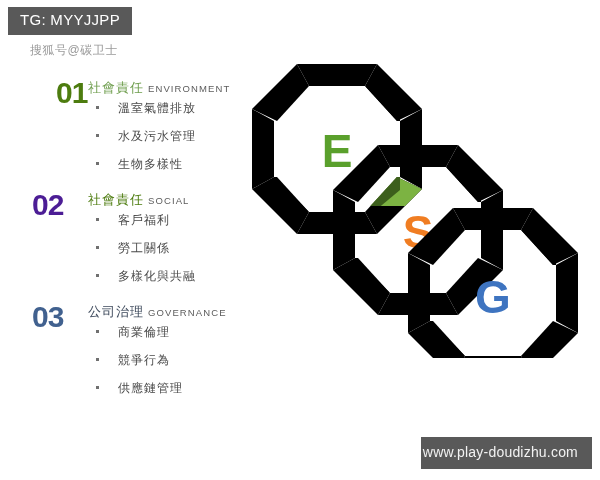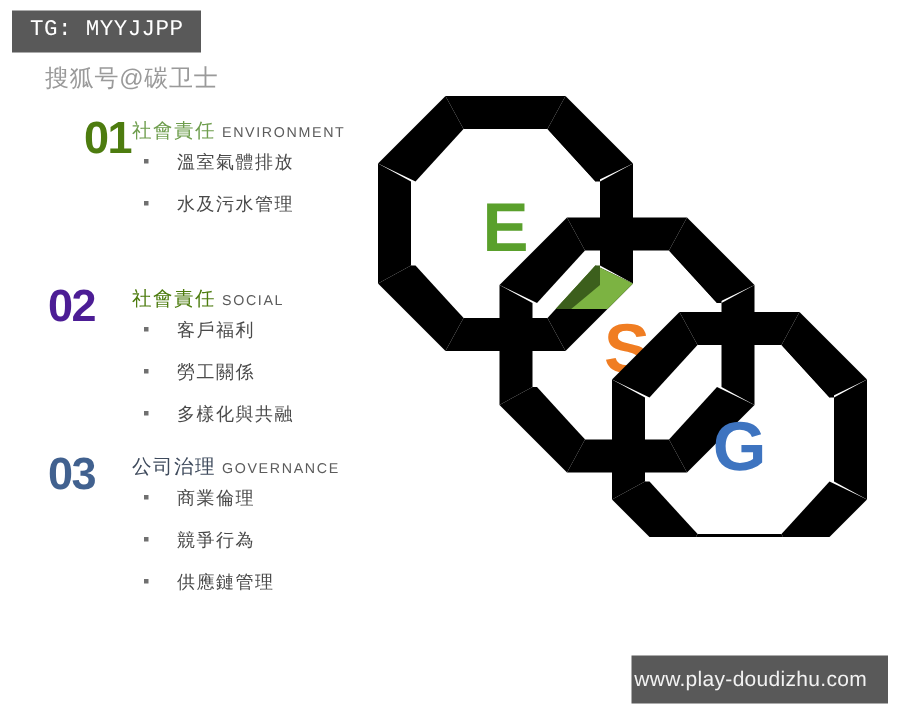--- a/index.html
+++ b/index.html
@@ -20,29 +20,28 @@
     position: absolute;
     left: 8px;
     top: 7px;
     background: #595959;
     color: #ffffff;
     font-size: 15px;
     letter-spacing: 0.3px;
     padding: 5px 12px 6px 12px;
     line-height: 1.1;
     white-space: nowrap;
-    font-family: Liberation Mono, monospace;
   }
 
   
   #source-line {
     position: absolute;
     left: 30px;
     top: 42px;
-    font-size: 16px;
+    font-size: 12px;
     color: #9a9a9a;
     letter-spacing: 0.5px;
     white-space: nowrap;
   }
 
   
   #sections {
     position: absolute;
     left: 0;
     top: 70px;
@@ -148,20 +147,21 @@
 <div id="sections">
 
   <div class="section sec-01">
     <div class="sec-number">01</div>
     <div class="sec-head">
       <span class="cn">社會責任</span><span class="en">ENVIRONMENT</span>
     </div>
     <ul class="bullets">
       <li><span class="sq"></span><span>溫室氣體排放</span></li>
       <li><span class="sq"></span><span>水及污水管理</span></li>
+      <li><span class="sq"></span><span>生物多樣性</span></li>
     </ul>
   </div>
 
   <div class="section sec-02">
     <div class="sec-number">02</div>
     <div class="sec-head">
       <span class="cn">社會責任</span><span class="en">SOCIAL</span>
     </div>
     <ul class="bullets">
       <li><span class="sq"></span><span>客戶福利</span></li>

